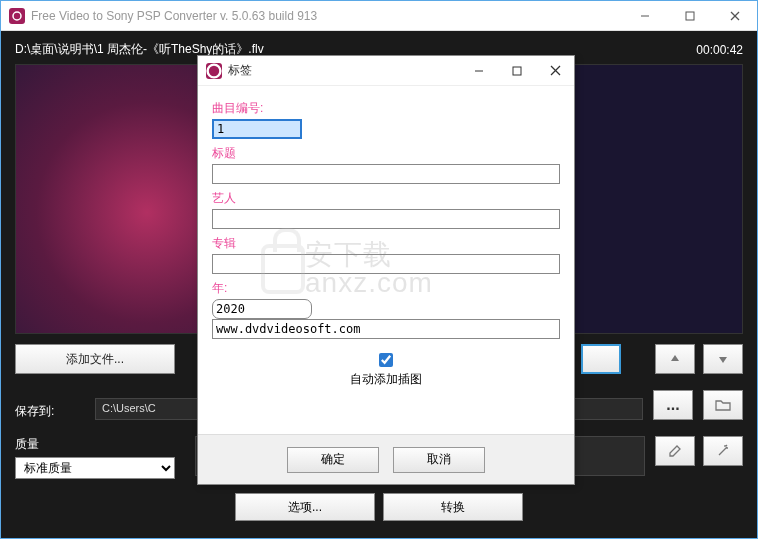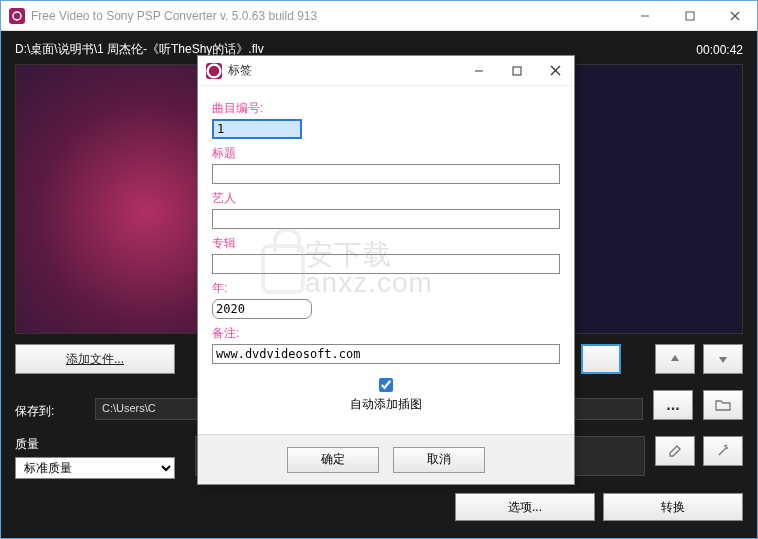--- a/index.html
+++ b/index.html
@@ -16,32 +16,32 @@
 
 .content { position: absolute; top: 30px; left: 0; right: 0; bottom: 0; background: #1a1a1a; padding: 10px 14px; }
 
 .path-row { display: flex; align-items: center; margin-bottom: 6px; }
 .path-text { color: #fff; font-size: 12px; flex: 1; }
 .time-text { color: #fff; font-size: 12px; }
 
 .preview { height: 270px; background: radial-gradient(circle at 18% 55%, rgba(255,60,120,0.65) 0%, rgba(200,30,80,0.35) 18%, rgba(40,10,40,0.1) 40%, #1a1530 60%), radial-gradient(circle at 62% 25%, rgba(255,80,140,0.5) 0%, rgba(180,30,90,0.25) 10%, transparent 25%), #201838; border: 1px solid #333; position: relative; overflow: hidden; }
 
 .btn-row { display: flex; gap: 8px; margin-top: 10px; align-items: center; }
-.big-btn { height: 30px; background: linear-gradient(#fdfdfd,#e8e8e8); border: 1px solid #8a8a8a; font-size: 12px; color: #222; display: flex; align-items: center; justify-content: center; cursor: pointer; text-decoration: underline; }
+.big-btn { height: 30px; background: linear-gradient(#fdfdfd,#e8e8e8); border: 1px solid #8a8a8a; font-size: 12px; color: #222; display: flex; align-items: center; justify-content: center; cursor: pointer; }
 .add-file { width: 160px; }
 .spacer { flex: 1; }
 .sq-btn { width: 40px; height: 30px; background: linear-gradient(#fdfdfd,#e8e8e8); border: 1px solid #8a8a8a; display: flex; align-items: center; justify-content: center; cursor: pointer; color: #666; }
 .sq-btn.blue { border: 2px solid #3a9ad9; width: 40px; }
 
 .form-row { display: flex; align-items: flex-end; margin-top: 16px; gap: 10px; }
 .form-label { color: #fff; font-size: 12px; width: 70px; }
 .form-value { background: #2a2a2a; border: 1px solid #444; color: #ddd; font-size: 11px; padding: 3px 6px; flex: 1; height: 22px; overflow: hidden; }
 .combo { background: #fff; border: 1px solid #888; font-size: 12px; padding: 2px 4px; height: 22px; width: 160px; }
 
-.bottom-row { display: flex; gap: 8px; margin-top: 14px; justify-content: flex-end; }
+.bottom-row { display: flex; gap: 8px; margin-top: 14px; justify-content: center; }
 .action-btn { width: 140px; height: 28px; background: linear-gradient(#fdfdfd,#e8e8e8); border: 1px solid #8a8a8a; font-size: 12px; display: flex; align-items: center; justify-content: center; cursor: pointer; }
 
 
 .dialog { position: absolute; left: 196px; top: 54px; width: 378px; height: 430px; background: #fff; border: 1px solid #888; box-shadow: 2px 2px 6px rgba(0,0,0,0.25); z-index: 100; display: flex; flex-direction: column; }
 .dialog-titlebar { height: 30px; display: flex; align-items: center; padding-left: 8px; border-bottom: 1px solid #eee; }
 .dialog-titlebar .app-icon { width: 16px; height: 16px; background: #a01e5a; border-radius: 3px; margin-right: 6px; display:flex;align-items:center;justify-content:center; }
 .dialog-title { font-size: 12px; color: #333; flex: 1; }
 .dialog-win-btn { width: 38px; height: 29px; display: flex; align-items: center; justify-content: center; color: #333; font-size: 12px; }
 .dialog-body { padding: 8px 14px; flex: 1; }
 .dlabel { font-size: 12px; color: #ec4899; margin-top: 6px; margin-bottom: 2px; display: block; }
@@ -198,21 +198,20 @@
       <label class="dlabel">专辑</label>
       <input class="dinput" value="" style="">
 
       <div class="drow">
         <div class="dcol" style="flex:0 0 110px;">
           <label class="dlabel">年:</label>
           <input class="dinput" style="width: 100px; border-radius: 7px;" value="2020">
         </div>
       </div>
 
-      <label class="dlabel">备注:</label>
       <input class="dinput" value="www.dvdvideosoft.com" style="">
 
       <div class="check-row">
         <input type="checkbox" checked="" style="">
         <span>自动添加插图</span>
       </div>
     </div>
     <div class="dialog-footer">
       <button class="dbtn">确定</button>
       <button class="dbtn">取消</button>

